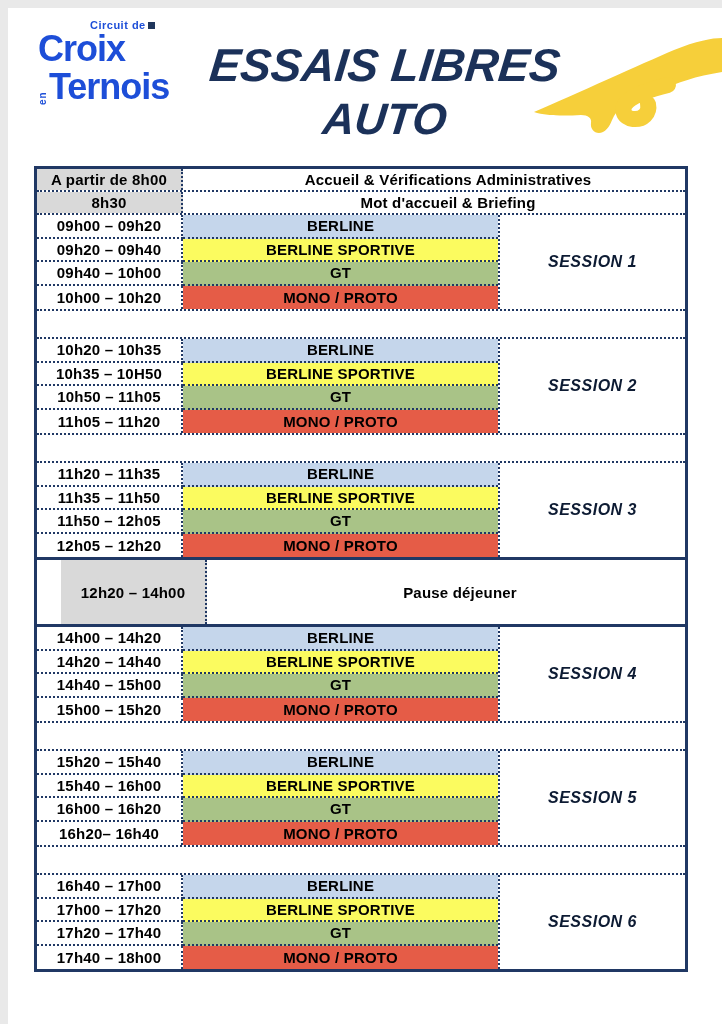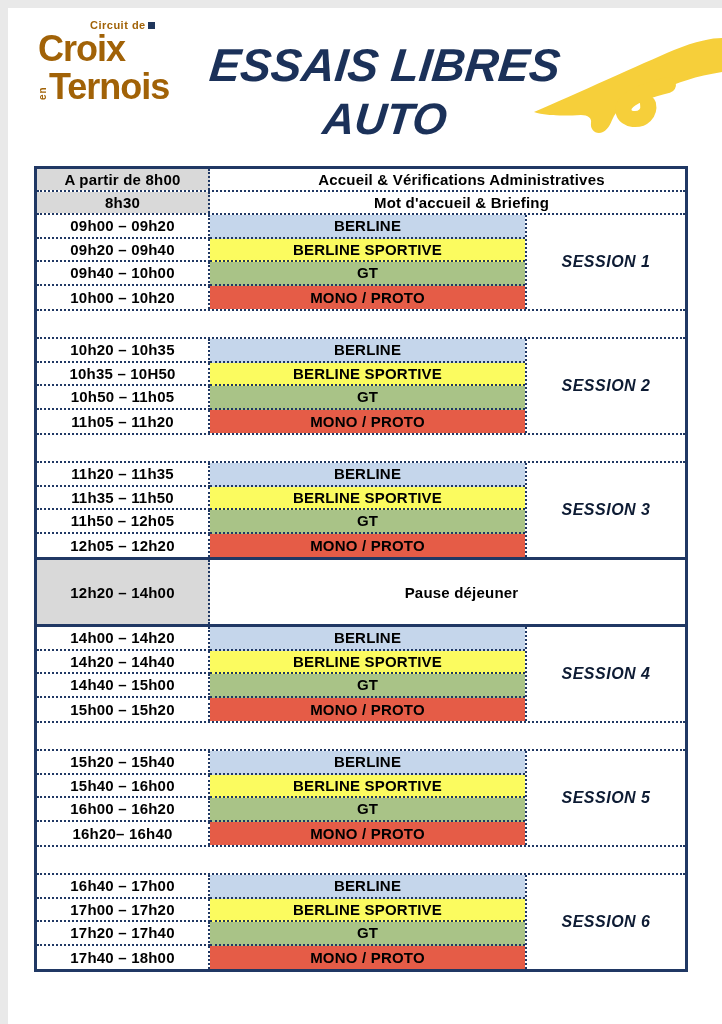--- a/index.html
+++ b/index.html
@@ -10,26 +10,26 @@
     background: #ffffff;
     font-family: "Liberation Sans", sans-serif;
     overflow: hidden;
   }
   .frame-top { position: absolute; left: 0; top: 0; width: 722px; height: 8px; background: #e9e9e9; }
   .frame-left { position: absolute; left: 0; top: 0; width: 8px; height: 1024px; background: #e9e9e9; }
 
   
   .brand {
     position: absolute; left: 38px; top: 20px; width: 190px;
-    color: #a16207; line-height: 1;
+    color: #1d4ed8; line-height: 1;
   }
   .brand-small { font-size: 11px; font-weight: bold; margin-left: 52px; letter-spacing: 0.5px; display: flex; align-items: center; gap: 2px; }
   .brand-small .sq { display: inline-block; width: 7px; height: 7px; background: #20365c; }
   .brand-big { font-size: 36px; font-weight: bold; letter-spacing: -1px; }
-  .brand-row2 { display: flex; align-items: center; margin-top: 2px; }
+  .brand-row2 { display: flex; align-items: flex-end; margin-top: 2px; }
   .brand-en {
     font-size: 10px; font-weight: bold;
     writing-mode: vertical-rl; transform: rotate(180deg);
     height: 26px; line-height: 1; margin-right: 1px; letter-spacing: 1px;
   }
   .title-block {
     position: absolute; left: 165px; top: 38px; width: 440px;
     text-align: center; color: #1b3159;
     font-style: italic; font-weight: bold;
   }
@@ -38,39 +38,39 @@
   .swoosh { position: absolute; right: 0; top: 28px; width: 196px; height: 132px; }
 
   
   #schedule-table {
     position: absolute; left: 34px; top: 166px; width: 654px;
     border: 3px solid #203864; background: #fff;
   }
   .t-row { display: flex; width: 100%; }
   .intro-row { height: 23px; border-bottom: 2px dotted #203864; }
   .cell { display: flex; align-items: center; justify-content: center; }
-  .time-col-w { width: 173px; }
+  .time-col-w { width: 146px; }
   .act-col-w { width: 317px; }
   .sess-col-w { flex: 1; }
   .gray-bg { background: #d9d9d9; }
   .v-sep { border-right: 2px dotted #203864; }
   .bold-txt { font-weight: bold; font-size: 15px; color: #000; letter-spacing: 0.2px; white-space: nowrap; }
   .merged-label { flex: 1; margin-left: 28px; }
 
   .session-block { display: flex; width: 100%; border-bottom: 2px dotted #203864; }
   .session-block.no-bb { border-bottom: none; }
   .col-stack { display: flex; flex-direction: column; }
   .slot-cell { height: 23.5px; display: flex; align-items: center; justify-content: center; }
   .col-stack .slot-cell:not(:last-child) { border-bottom: 2px dotted #203864; }
   .session-cell { display: flex; align-items: center; justify-content: center; flex: 1; font-style: italic; }
   .session-label { font-weight: bold; font-size: 16px; color: #0d1b33; letter-spacing: 0.5px; }
 
   .gap-row { height: 28px; border-bottom: 2px dotted #203864; background: #fff; }
 
-  .pause-row { display: flex; height: 70px; border-top: 3px solid #203864; border-bottom: 3px solid #203864; }
+  .pause-row { display: flex; height: 70px; border-top: 3px solid #203864; border-bottom: 3px solid #203864; padding-left: 24px; }
 </style>
 </head>
 <body>
 
 <div class="frame-top"></div>
 <div class="frame-left"></div>
 
 <div class="brand">
   <div class="brand-small">
     <span>Circuit de</span>

